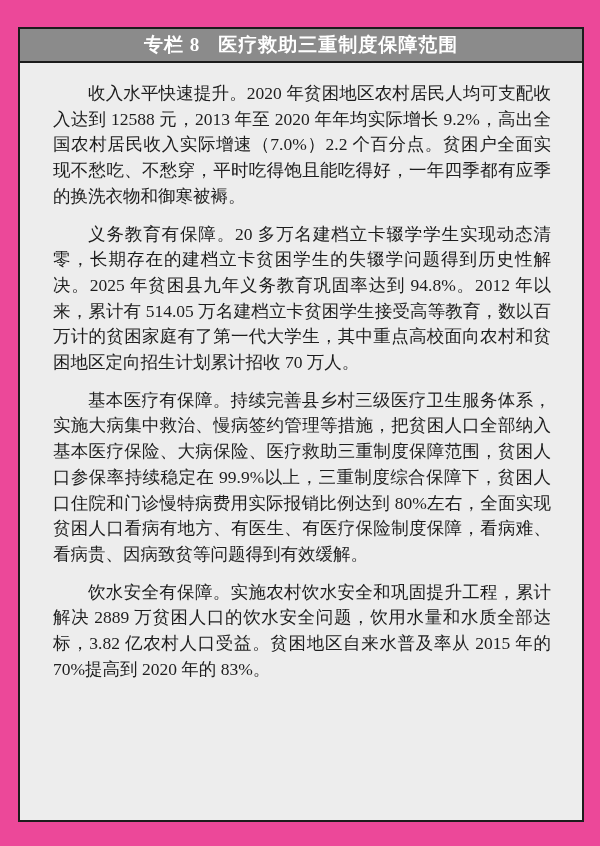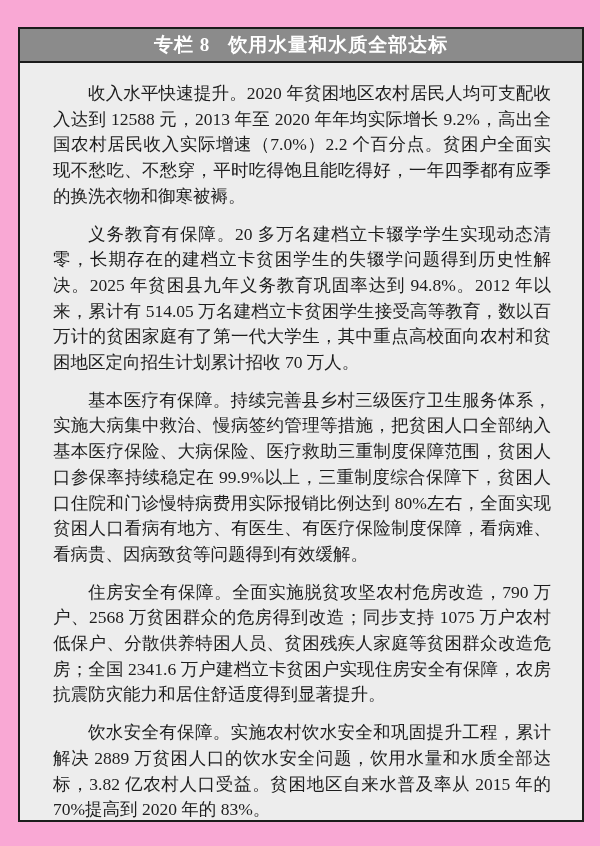--- a/index.html
+++ b/index.html
@@ -5,21 +5,21 @@
   html, body {
     margin: 0;
     padding: 0;
     background: #ffffff;
     font-family: "Liberation Serif", "DejaVu Serif", serif;
   }
   .page {
     position: relative;
     width: 600px;
     height: 846px;
-    background: #f9a8d4;
+    background: #ec4899;
     overflow: hidden;
   }
   .panel {
     position: absolute;
     left: 18px;
     top: 27px;
     width: 566px;
     height: 795px;
     box-sizing: border-box;
     border: 2px solid #1c1c1c;
@@ -57,25 +57,24 @@
   }
 </style>
 </head>
 <body>
 
 <div class="page">
   <div class="panel">
 
     <div class="panel-header">
       <span class="col-label">专栏 8</span>
-      <span class="col-title">饮用水量和水质全部达标</span>
+      <span class="col-title">医疗救助三重制度保障范围</span>
     </div>
 
     <div class="panel-body">
       <p>收入水平快速提升。2020 年贫困地区农村居民人均可支配收入达到 12588 元，2013 年至 2020 年年均实际增长 9.2%，高出全国农村居民收入实际增速（7.0%）2.2 个百分点。贫困户全面实现不愁吃、不愁穿，平时吃得饱且能吃得好，一年四季都有应季的换洗衣物和御寒被褥。</p>
       <p>义务教育有保障。20 多万名建档立卡辍学学生实现动态清零，长期存在的建档立卡贫困学生的失辍学问题得到历史性解决。2025 年贫困县九年义务教育巩固率达到 94.8%。2012 年以来，累计有 514.05 万名建档立卡贫困学生接受高等教育，数以百万计的贫困家庭有了第一代大学生，其中重点高校面向农村和贫困地区定向招生计划累计招收 70 万人。</p>
       <p>基本医疗有保障。持续完善县乡村三级医疗卫生服务体系，实施大病集中救治、慢病签约管理等措施，把贫困人口全部纳入基本医疗保险、大病保险、医疗救助三重制度保障范围，贫困人口参保率持续稳定在 99.9%以上，三重制度综合保障下，贫困人口住院和门诊慢特病费用实际报销比例达到 80%左右，全面实现贫困人口看病有地方、有医生、有医疗保险制度保障，看病难、看病贵、因病致贫等问题得到有效缓解。</p>
-      <p>住房安全有保障。全面实施脱贫攻坚农村危房改造，790 万户、2568 万贫困群众的危房得到改造；同步支持 1075 万户农村低保户、分散供养特困人员、贫困残疾人家庭等贫困群众改造危房；全国 2341.6 万户建档立卡贫困户实现住房安全有保障，农房抗震防灾能力和居住舒适度得到显著提升。</p>
       <p>饮水安全有保障。实施农村饮水安全和巩固提升工程，累计解决 2889 万贫困人口的饮水安全问题，饮用水量和水质全部达标，3.82 亿农村人口受益。贫困地区自来水普及率从 2015 年的 70%提高到 2020 年的 83%。</p>
     </div>
 
   </div>
 </div>
 
 </body></html>

